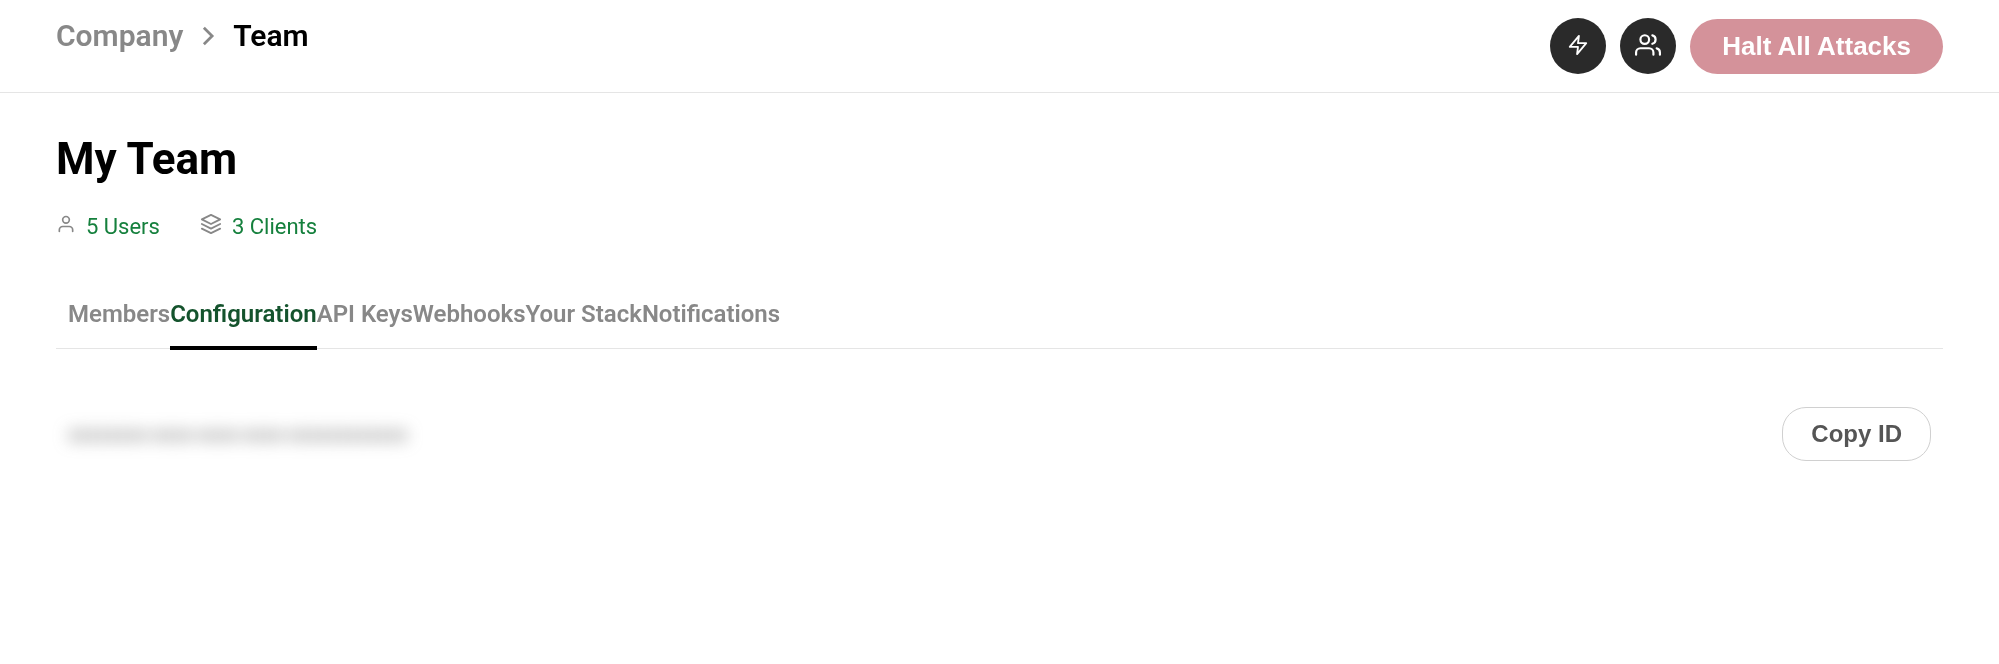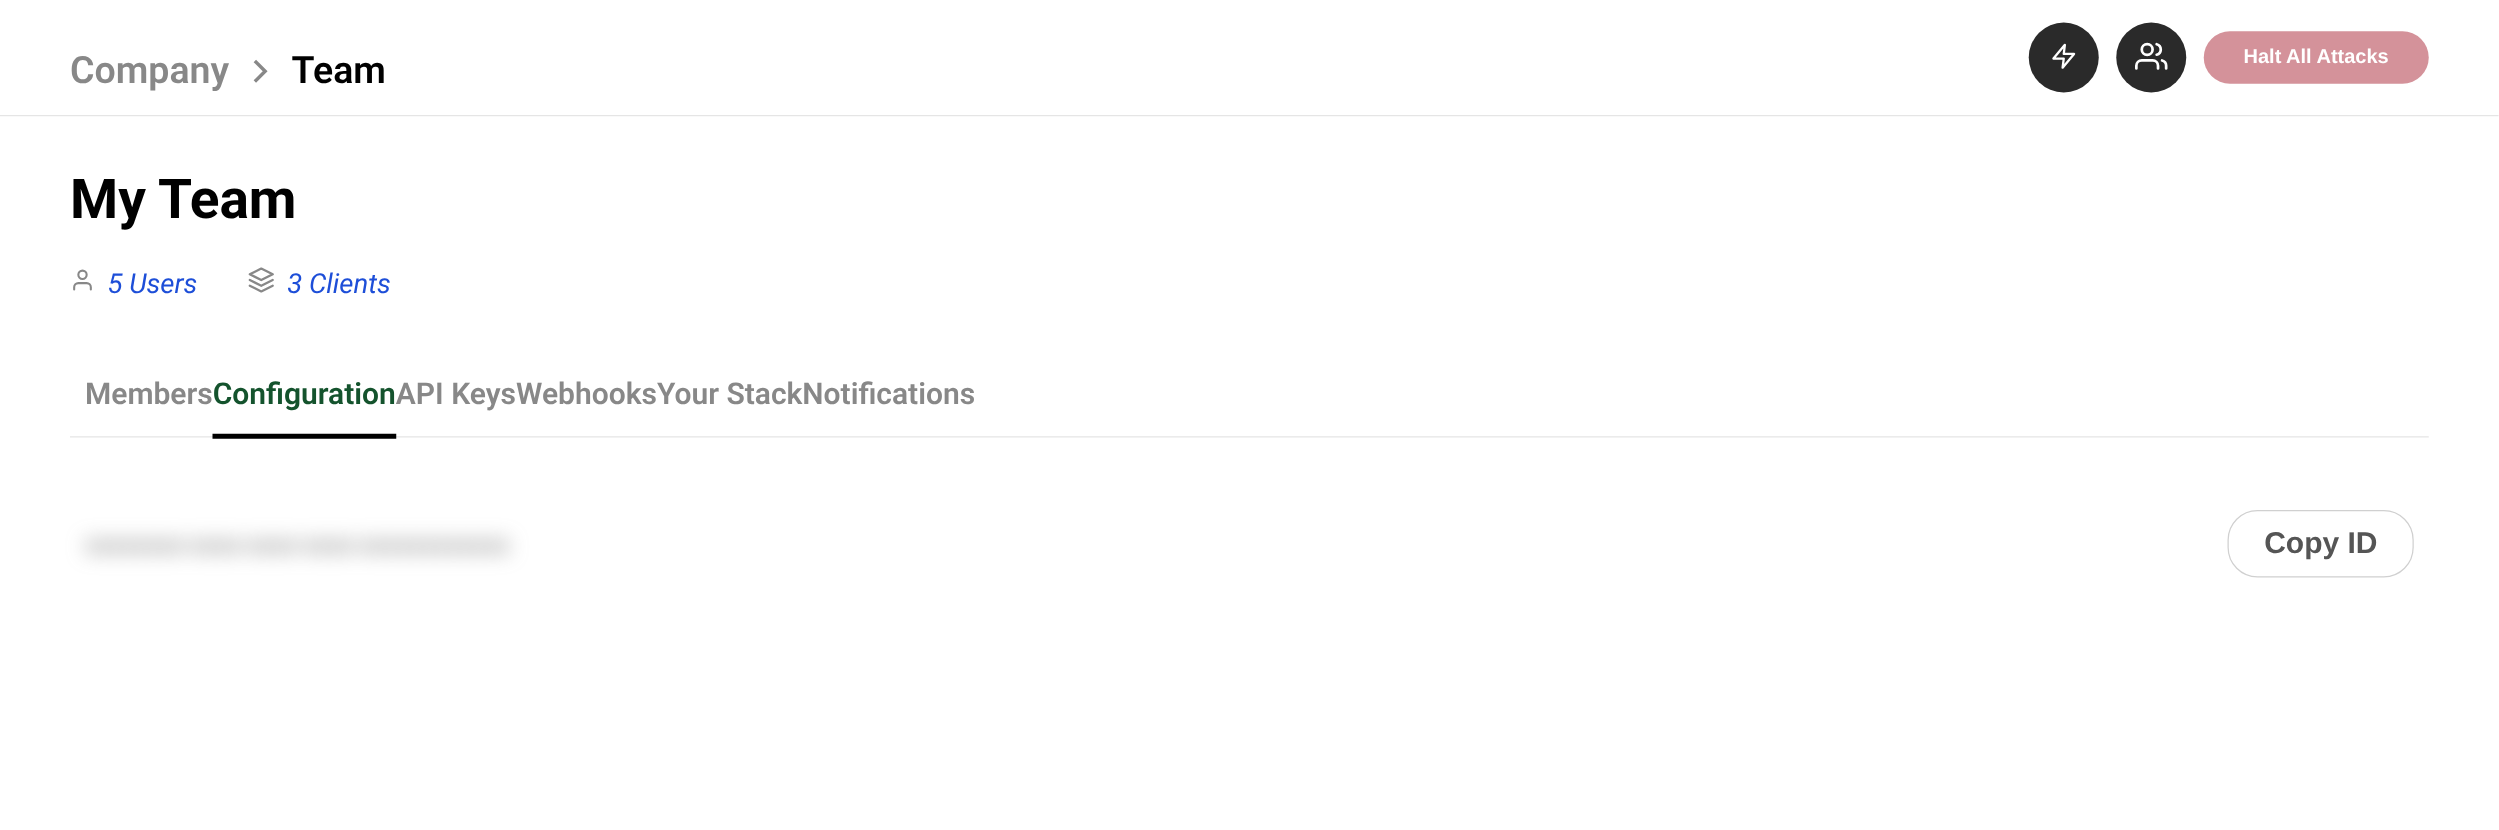--- a/index.html
+++ b/index.html
@@ -8,21 +8,21 @@
       box-sizing: border-box;
     }
     body {
       font-family: -apple-system, BlinkMacSystemFont, "Segoe UI", Roboto, Helvetica, Arial, sans-serif;
       background: #fff;
       color: #000;
     }
     .header {
       display: flex;
       justify-content: space-between;
-      align-items: flex-end;
+      align-items: flex-start;
       padding: 18px 56px;
       border-bottom: 1px solid #e5e5e5;
     }
     .breadcrumb {
       display: flex;
       align-items: center;
       gap: 18px;
       font-size: 30px;
       font-weight: 600;
     }
@@ -54,40 +54,39 @@
       justify-content: center;
       cursor: pointer;
       color: #fff;
     }
     .halt-button {
       background: #d4929a;
       color: #fff;
       border: none;
       padding: 12px 32px;
       border-radius: 30px;
-      font-size: 16px;
+      font-size: 26px;
       font-weight: 600;
       cursor: pointer;
     }
     .content {
       padding: 40px 56px;
     }
     .page-title {
       font-size: 44px;
       font-weight: 700;
       margin-bottom: 28px;
     }
     .stats {
       display: flex;
       align-items: center;
       gap: 40px;
       font-size: 22px;
-      color: #1d4ed8;
+      color: #15803d;
       margin-bottom: 60px;
-      font-style: italic;
     }
     .stat {
       display: flex;
       align-items: center;
       gap: 10px;
     }
     .stat svg {
       color: #888;
     }
     .tabs {

